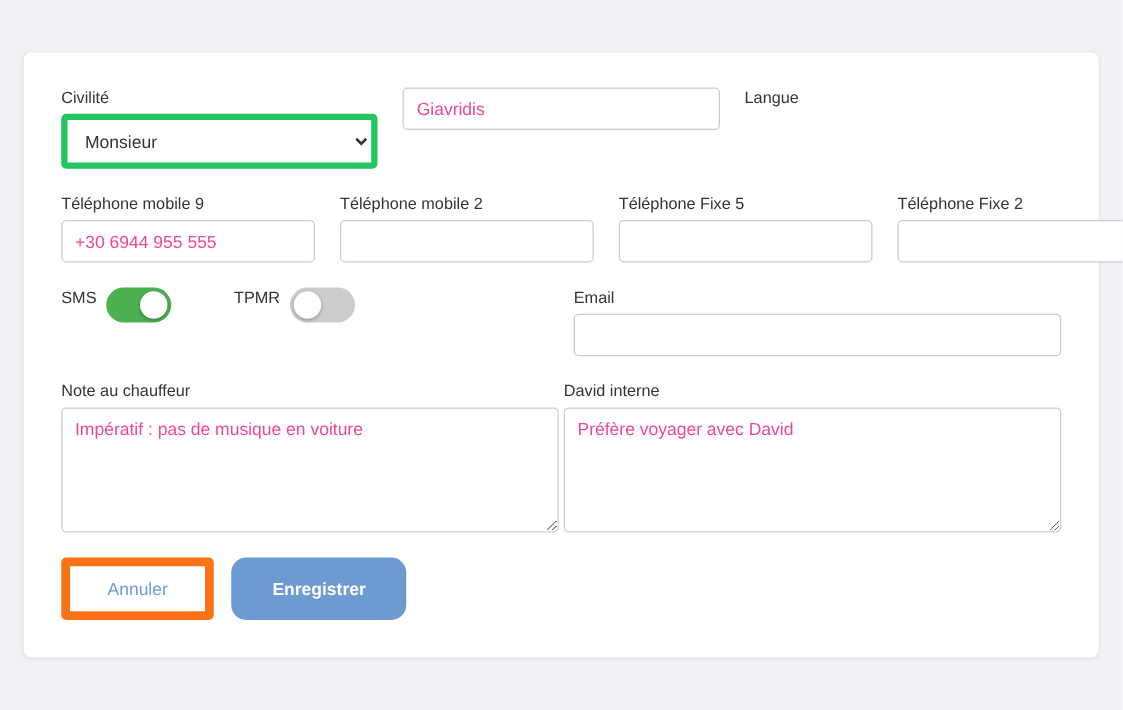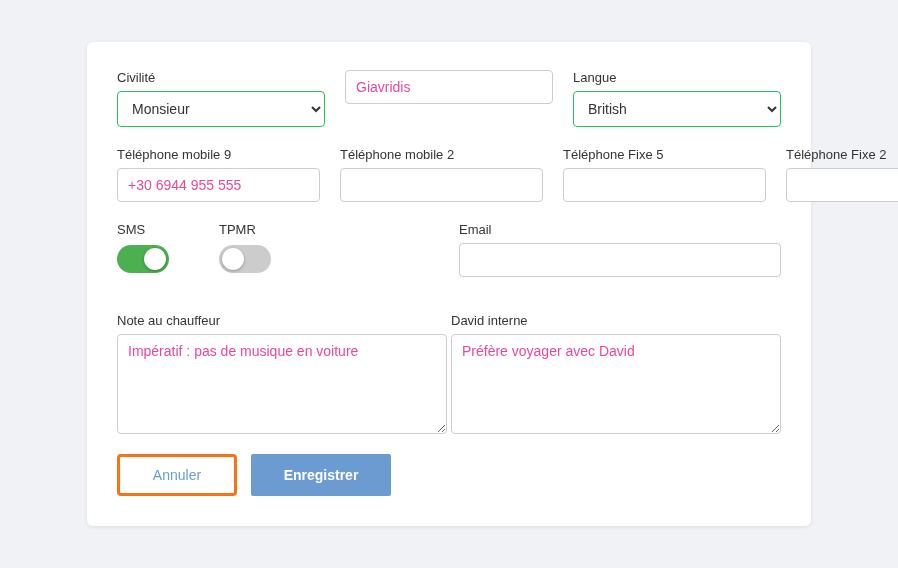--- a/index.html
+++ b/index.html
@@ -14,21 +14,21 @@
       display: flex;
       justify-content: center;
       align-items: center;
       min-height: 100vh;
     }
 
     .form-container {
       background: #fff;
       border-radius: 6px;
       padding: 28px 30px 30px 30px;
-      width: 724px;
+      width: 860px;
       box-shadow: 0 1px 4px rgba(0,0,0,0.08);
     }
 
     .form-row {
       display: flex;
       gap: 20px;
       margin-bottom: 20px;
     }
 
     .form-group {
@@ -49,21 +49,21 @@
       border: 1px solid #ccc;
       border-radius: 4px;
       padding: 8px 10px;
       font-size: 14px;
       color: #ec4899;
       outline: none;
       background: #fff;
     }
 
     .form-group select {
-      border: 1px solid #22c55e;
+      border: 5px solid #22c55e;
       border-radius: 4px;
       padding: 8px 10px;
       font-size: 14px;
       color: #333;
       background: #fff;
       appearance: auto;
       outline: none;
     }
 
     .form-group textarea {
@@ -74,21 +74,21 @@
     
     .toggle-group {
       display: flex;
       gap: 50px;
       margin-bottom: 20px;
       align-items: flex-start;
     }
 
     .toggle-item {
       display: flex;
-      flex-direction: column;
+      flex-direction: row;
       align-items: flex-start;
       gap: 8px;
     }
 
     .toggle-item label {
       font-size: 13px;
       color: #333;
       font-weight: 500;
     }
 
@@ -141,35 +141,35 @@
     }
 
     
     .button-row {
       display: flex;
       gap: 14px;
       margin-top: 10px;
     }
 
     .btn-cancel {
-      border: 3px solid #f97316;
+      border: 7px solid #f97316;
       background: #fff;
       color: #6c9bd2;
       border-radius: 4px;
       padding: 10px 30px;
       font-size: 14px;
       cursor: pointer;
       min-width: 120px;
     }
 
     .btn-save {
       background: #6c9bd2;
       color: #fff;
       border: none;
-      border-radius: 2px;
+      border-radius: 12px;
       padding: 10px 30px;
       font-size: 14px;
       cursor: pointer;
       min-width: 140px;
       font-weight: 600;
     }
 
     .sms-tpmr-email-row {
       display: flex;
       gap: 20px;
@@ -204,26 +204,20 @@
         <option>Monsieur</option>
         <option>Madame</option>
         <option>Mademoiselle</option>
       </select>
     </div>
     <div class="form-group">
       <input type="text" value="Giavridis" style="">
     </div>
     <div class="form-group">
       <label>Langue</label>
-      <select>
-        <option selected="">British</option>
-        <option>French</option>
-        <option>German</option>
-        <option>Spanish</option>
-      </select>
     </div>
   </div>
 
   <div class="form-row">
     <div class="form-group">
       <label>Téléphone mobile 9</label>
       <input type="text" value="+30 6944 955 555" style="">
     </div>
     <div class="form-group">
       <label>Téléphone mobile 2</label>

